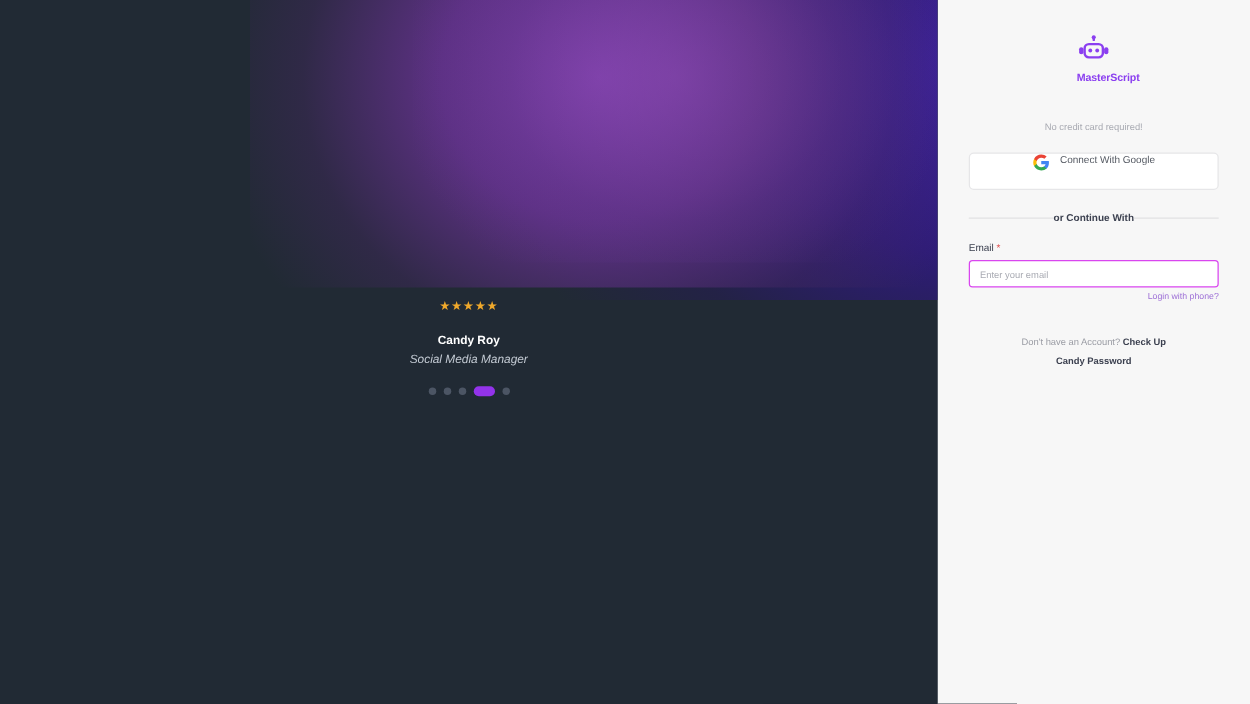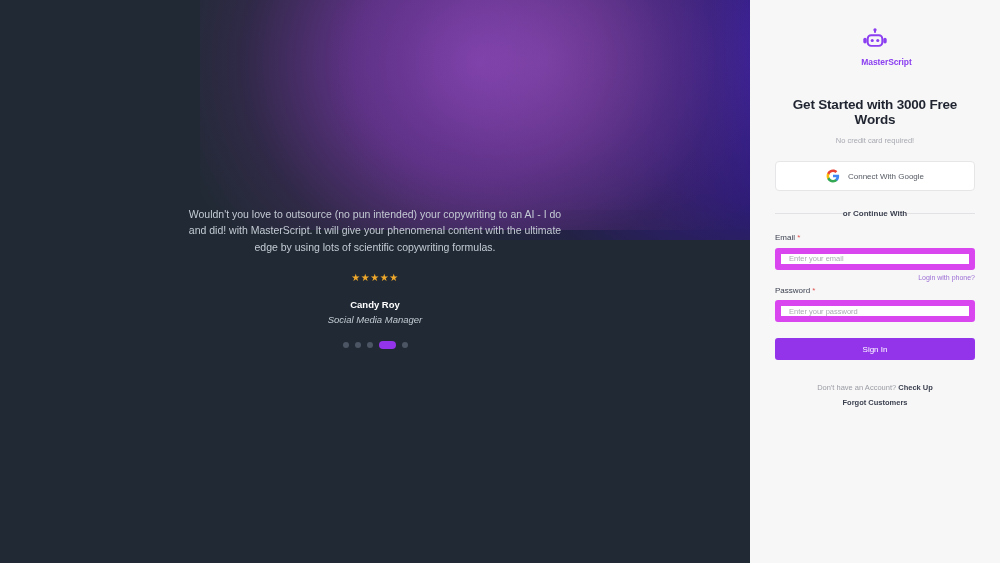--- a/index.html
+++ b/index.html
@@ -76,36 +76,36 @@
   }
   .panel-title {
     font-size:13.5px; font-weight:bold; color:#1f2430;
     text-align:center; letter-spacing:-0.2px; margin-bottom:9px;
   }
   .panel-sub { font-size:7.5px; color:#a8aab2; text-align:left; margin-bottom:16px; }
 
   .social-btn {
     width:200px; height:30px; background:#ffffff;
     border:1px solid #e6e6e8; border-radius:4px;
-    display:flex; align-items:center; justify-content:center; gap:8px;
+    display:flex; justify-content:center; gap:8px;
     margin-bottom:9px; cursor:pointer;
   }
   .social-btn span.lbl { font-size:8px; color:#555a63; }
   .social-ico { width:14px; height:14px; flex:0 0 14px; display:block; }
 
   .divider { width:200px; display:flex; align-items:center; gap:0; margin:9px 0 15px; }
   .divider .ln { flex:1; height:1px; background:#e2e2e4; }
   .divider .tx { font-size:8px; font-weight:bold; color:#3c4150; white-space:nowrap; }
 
   .field { width:200px; }
   .field-label { font-size:8px; color:#3c4150; margin-bottom:5px; }
   .field-label .req { color:#e05252; }
   .field-input {
     width:200px; height:22px; background:#ffffff;
-    border:6px solid #d946ef; border-radius:3px;
+    border:1px solid #d946ef; border-radius:3px;
     font-size:7.5px; color:#4a4f59; padding:0 8px;
     font-family:"Liberation Sans", sans-serif; outline:none;
   }
   .field-input::placeholder { color:#a9abb3; }
   .phone-link {
     width:200px; text-align:right; font-size:7px;
     color:#9d6fd6; margin:4px 0 5px; cursor:pointer;
   }
   .signin-btn {
     width:200px; height:22px; margin-top:16px;
@@ -125,21 +125,20 @@
 
   <div class="left">
     <div class="glow glow-blue"></div>
     <div class="glow glow-purple"></div>
     <div class="glow glow-soft"></div>
 
     <div class="left-inner">
       <div class="testimonial">
 
 
-        <p class="lead">Wouldn't you love to outsource (no pun intended) your copywriting to an AI - I do and did! with MasterScript. It will give your phenomenal content with the ultimate edge by using lots of scientific copywriting formulas.</p>
 
         <div class="stars">★★★★★</div>
 
         <div class="author">Candy Roy</div>
         <div class="role">Social Media Manager</div>
 
         <div class="dots">
           <span class="dot"></span>
           <span class="dot"></span>
           <span class="dot"></span>
@@ -159,21 +158,20 @@
         <circle cx="16" cy="2.2" r="2" fill="#8b3ff0"></circle>
         <rect x="7" y="9" width="18" height="13" rx="4.2" fill="none" stroke="#8b3ff0" stroke-width="2.4"></rect>
         <circle cx="12.6" cy="15.3" r="1.9" fill="#8b3ff0"></circle>
         <circle cx="19.4" cy="15.3" r="1.9" fill="#8b3ff0"></circle>
         <rect x="1.6" y="12" width="4.2" height="7" rx="2.1" fill="#8b3ff0"></rect>
         <rect x="26.2" y="12" width="4.2" height="7" rx="2.1" fill="#8b3ff0"></rect>
       </svg>
       <div class="logo-text">MasterScript</div>
     </div>
 
-    <div class="panel-title">Get Started with 3000 Free Words</div>
     <div class="panel-sub">No credit card required!</div>
 
     <div class="social-btn">
       <svg class="social-ico" viewBox="0 0 48 48">
         <path fill="#4285F4" d="M45.1 24.5c0-1.6-.1-3.2-.4-4.7H24v8.9h11.8c-.5 2.7-2.1 5-4.4 6.6v5.5h7.1c4.1-3.8 6.6-9.5 6.6-16.3z"></path>
         <path fill="#34A853" d="M24 46c6 0 11-2 14.6-5.3l-7.1-5.5c-2 1.3-4.5 2.1-7.5 2.1-5.8 0-10.7-3.9-12.4-9.1H4.3v5.7C7.9 41.1 15.4 46 24 46z"></path>
         <path fill="#FBBC05" d="M11.6 28.2c-.4-1.3-.7-2.7-.7-4.2s.3-2.9.7-4.2v-5.7H4.3C2.8 17 2 20.4 2 24s.8 7 2.3 9.9l7.3-5.7z"></path>
         <path fill="#EA4335" d="M24 10.7c3.3 0 6.2 1.1 8.5 3.3l6.3-6.3C35 4.1 30 2 24 2 15.4 2 7.9 6.9 4.3 14.1l7.3 5.7c1.7-5.2 6.6-9.1 12.4-9.1z"></path>
       </svg>
       <span class="lbl">Connect With Google</span>
@@ -189,32 +187,24 @@
     <div class="field">
       <div class="field-label">
         <span>Email</span>
         <span class="req">*</span>
       </div>
       <input class="field-input" type="email" placeholder="Enter your email" style="">
     </div>
 
     <div class="phone-link">Login with phone?</div>
 
-    <div class="field">
-      <div class="field-label">
-        <span>Password</span>
-        <span class="req">*</span>
-      </div>
-      <input class="field-input" type="password" placeholder="Enter your password" style="">
-    </div>
-
-    <button class="signin-btn">Sign In</button>
+
 
     <div class="foot">
       <div class="foot-row1">
         <span>Don't have an Account?</span>
         <a>Check Up</a>
       </div>
-      <div class="foot-row2">Forgot Customers</div>
+      <div class="foot-row2">Candy Password</div>
     </div>
 
   </div>
 </div>
 
 </body></html>

